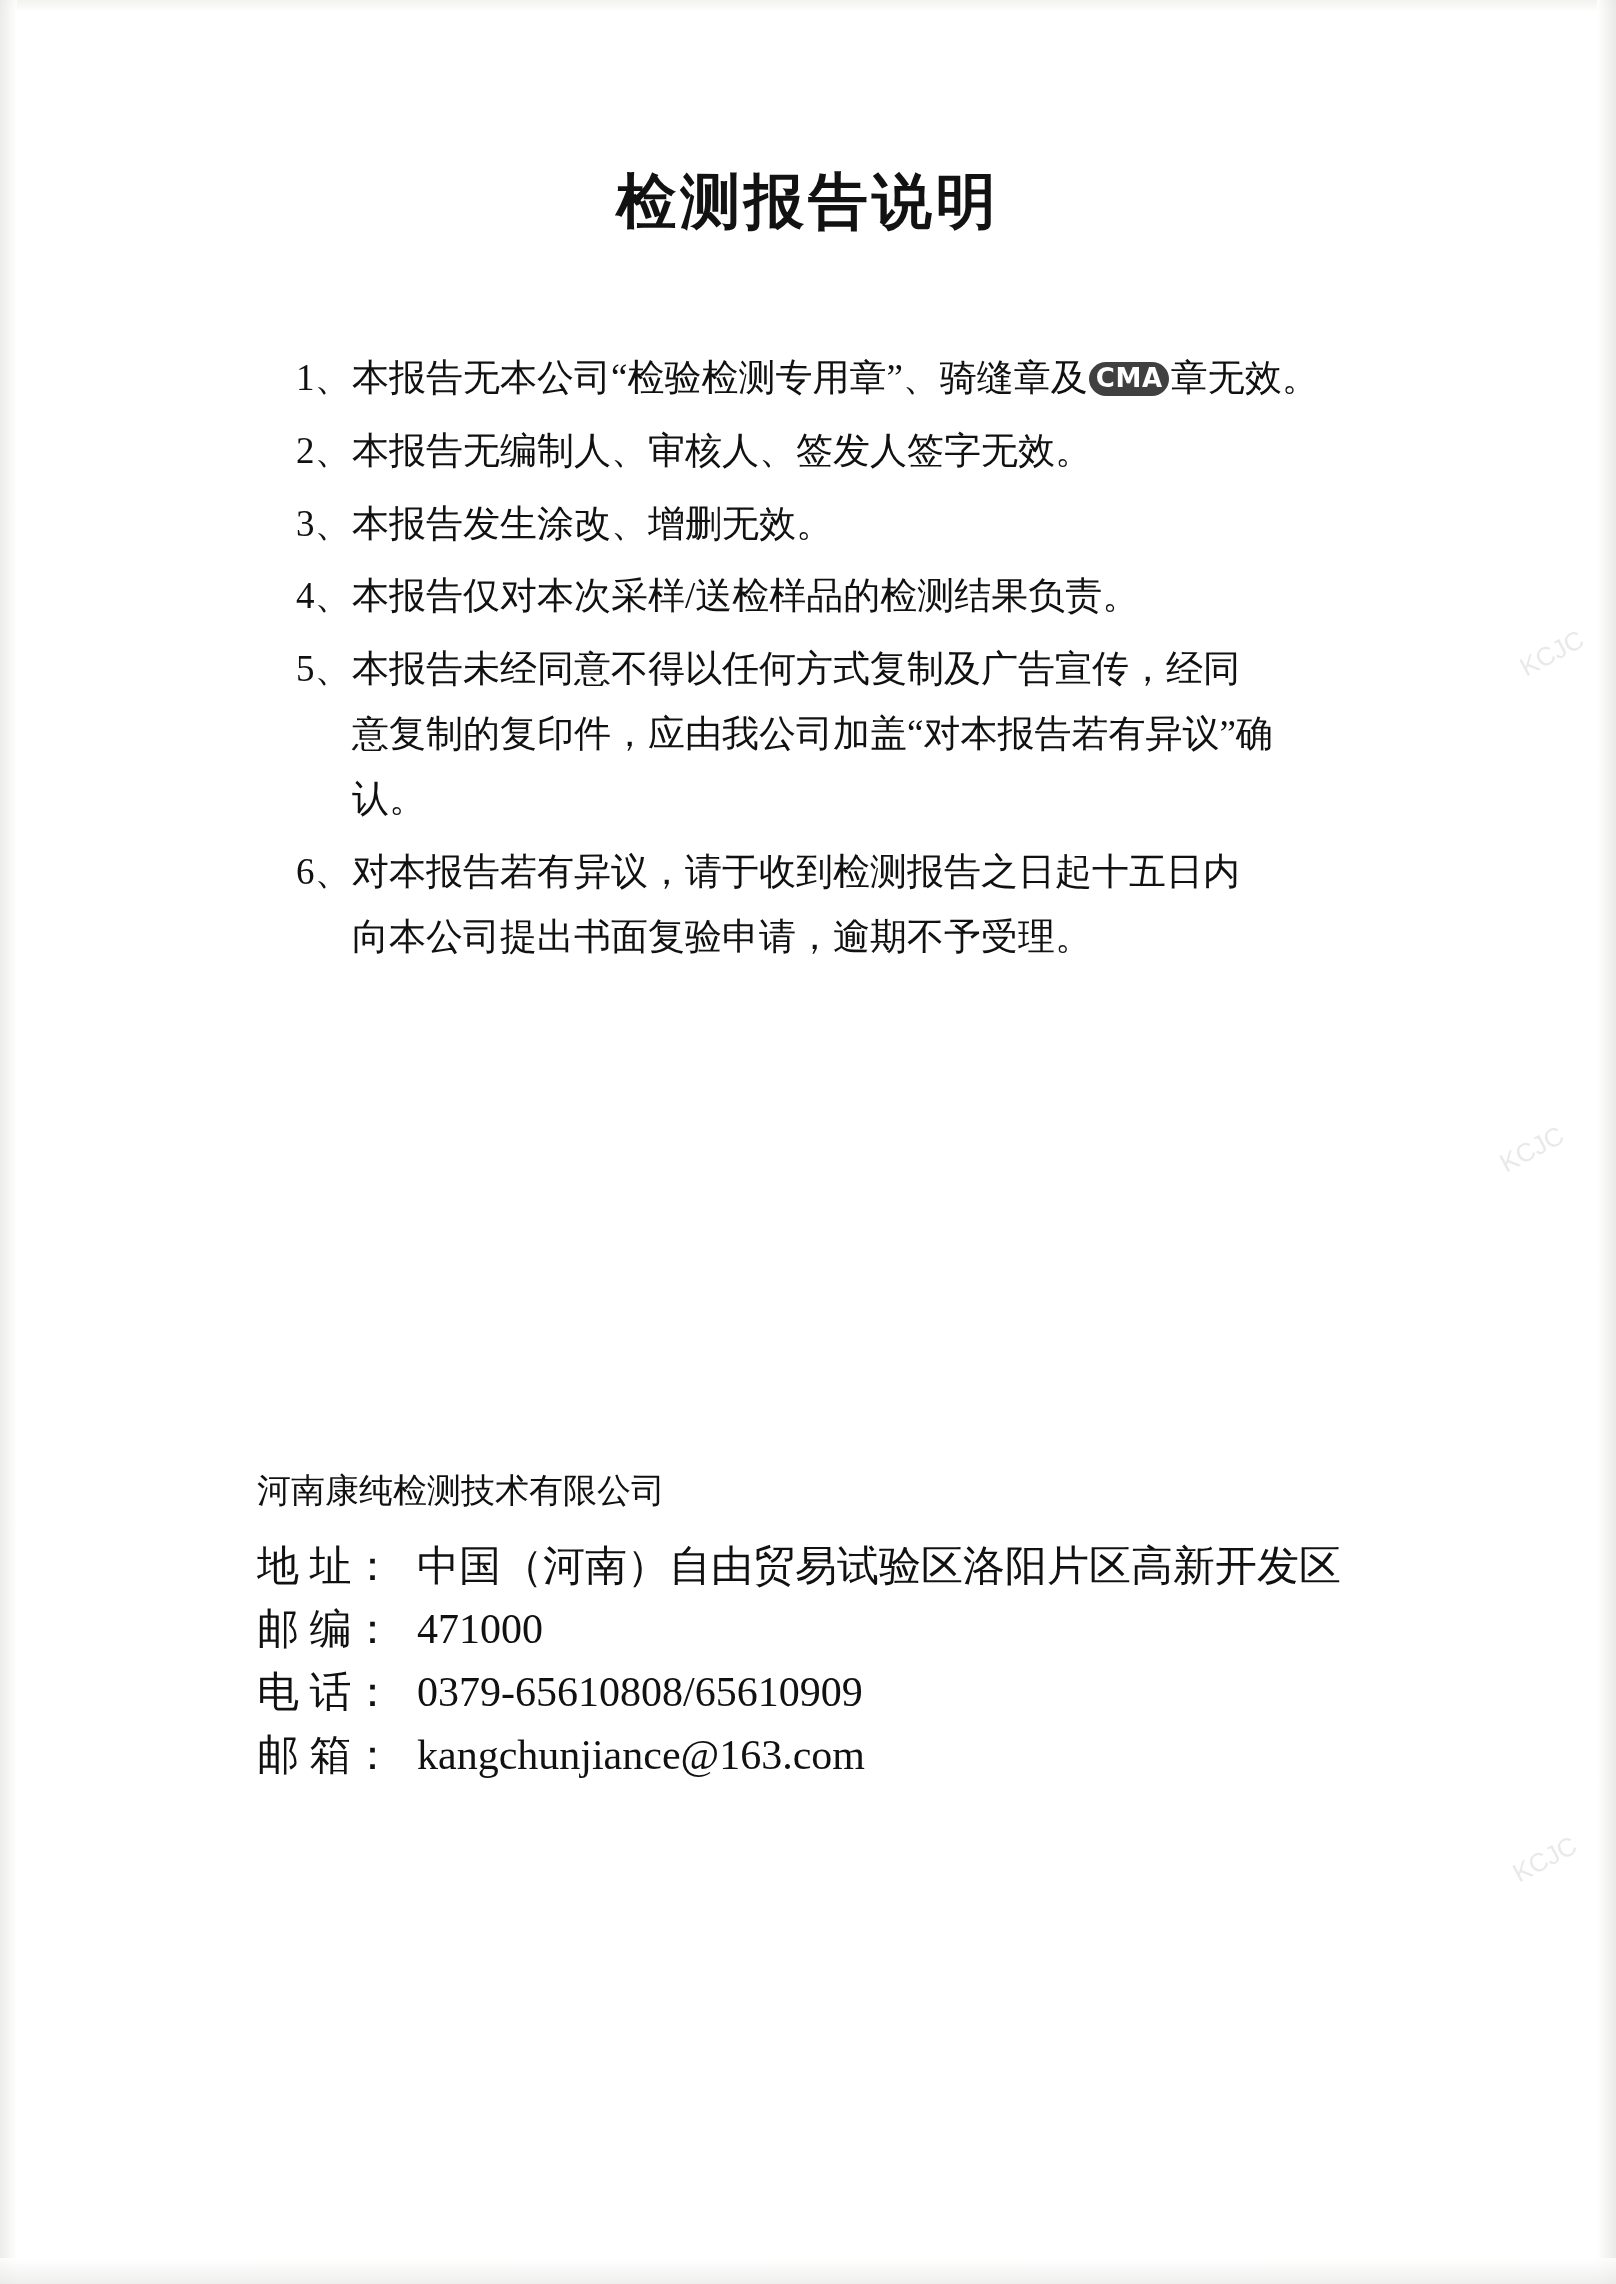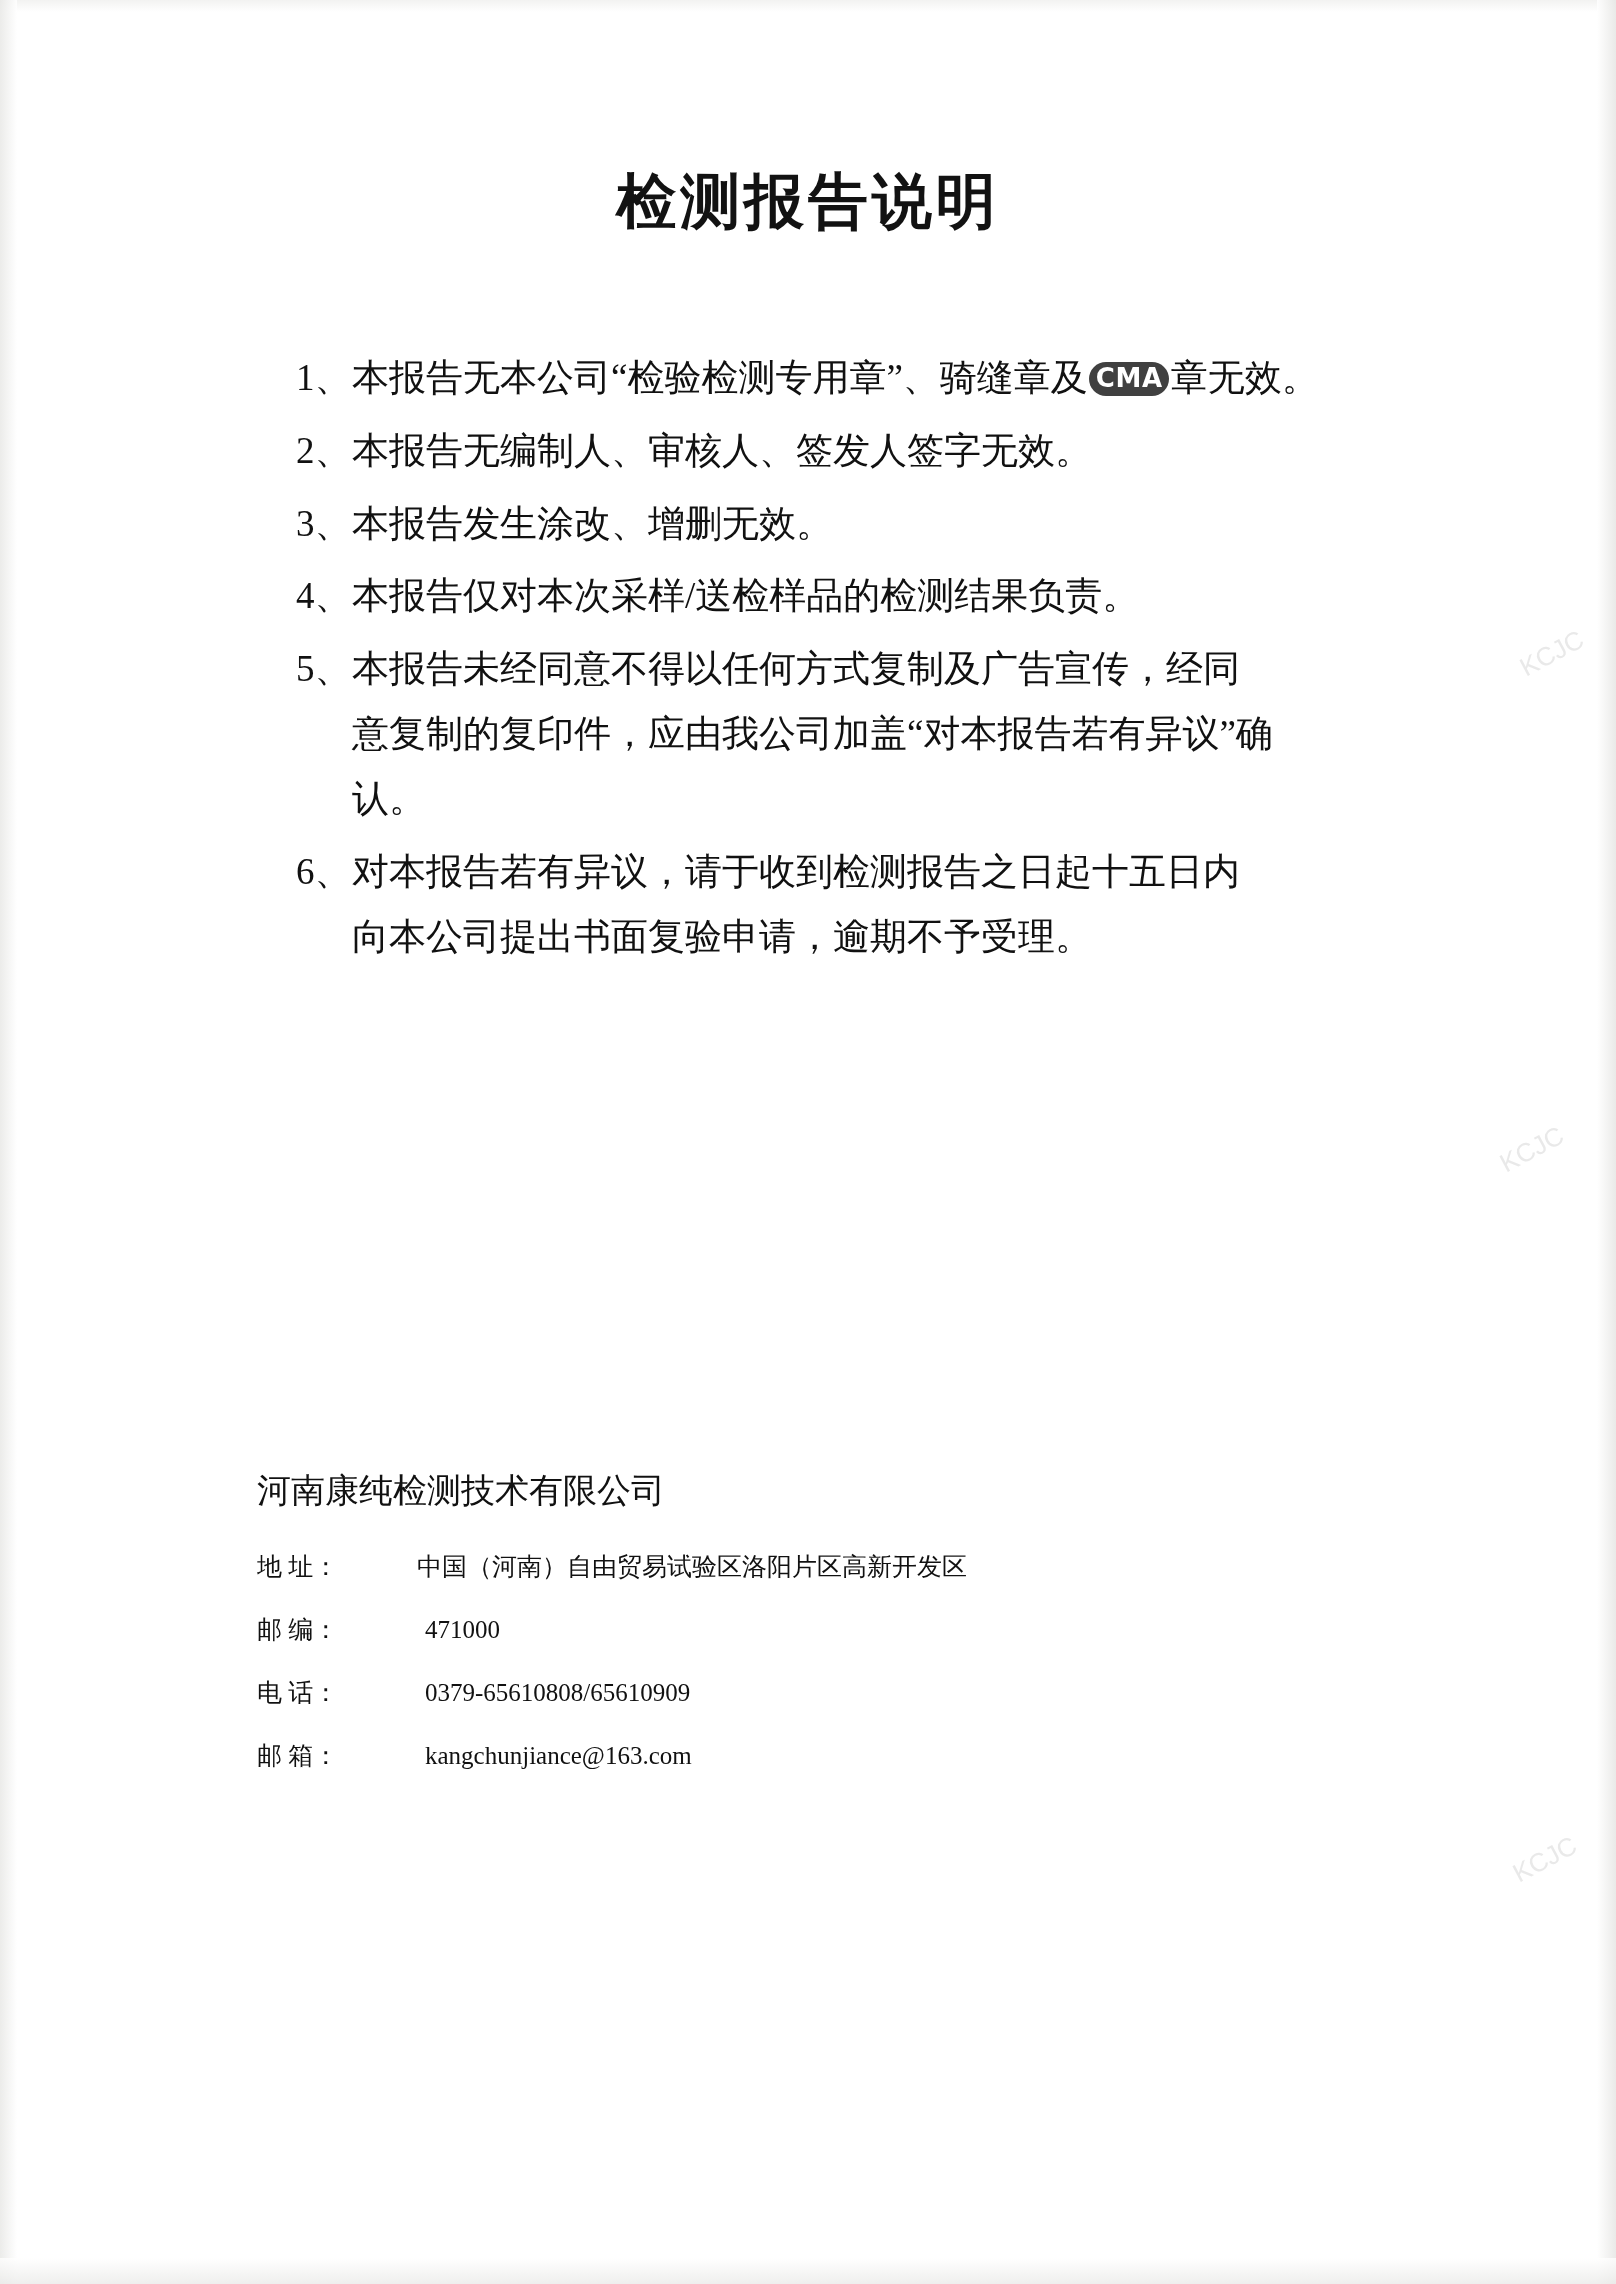--- a/index.html
+++ b/index.html
@@ -119,37 +119,36 @@
   }
   .company {
     font-size: 34px;
     line-height: 56px;
     margin-bottom: 18px;
     color: #111111;
   }
   .frow {
     display: flex;
     align-items: flex-start;
-    font-size: 25px;
+    font-size: 42px;
     line-height: 59px;
     color: #111111;
     margin-bottom: 3.9px;
   }
   .flabel {
     flex: 0 0 auto;
     width: 160px;
     white-space: nowrap;
   }
   .fvalue {
     flex: 1 1 auto;
   }
   .fvalue .l2 { display: block; }
   .mono-ish {
     font-family: "Liberation Serif", "DejaVu Serif", serif;
-    margin-left: 8px;
   }
 
   
   .wm {
     position: absolute;
     color: #cfcfcf;
     opacity: 0.45;
     font-size: 26px;
     font-family: "Liberation Sans", sans-serif;
     transform: rotate(-28deg);

